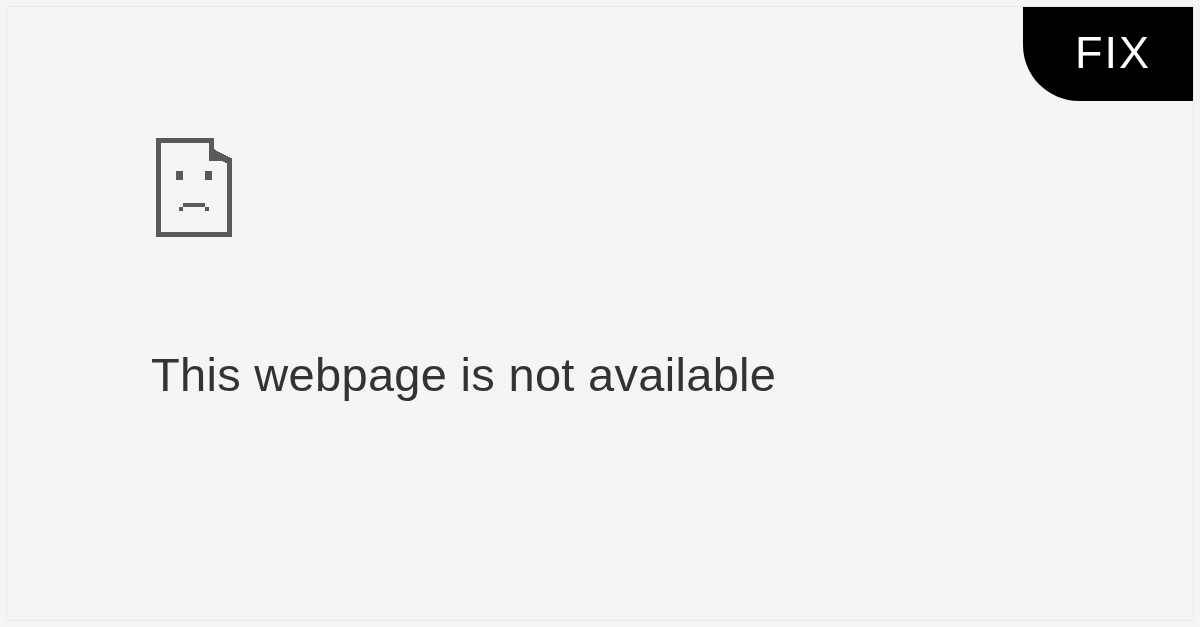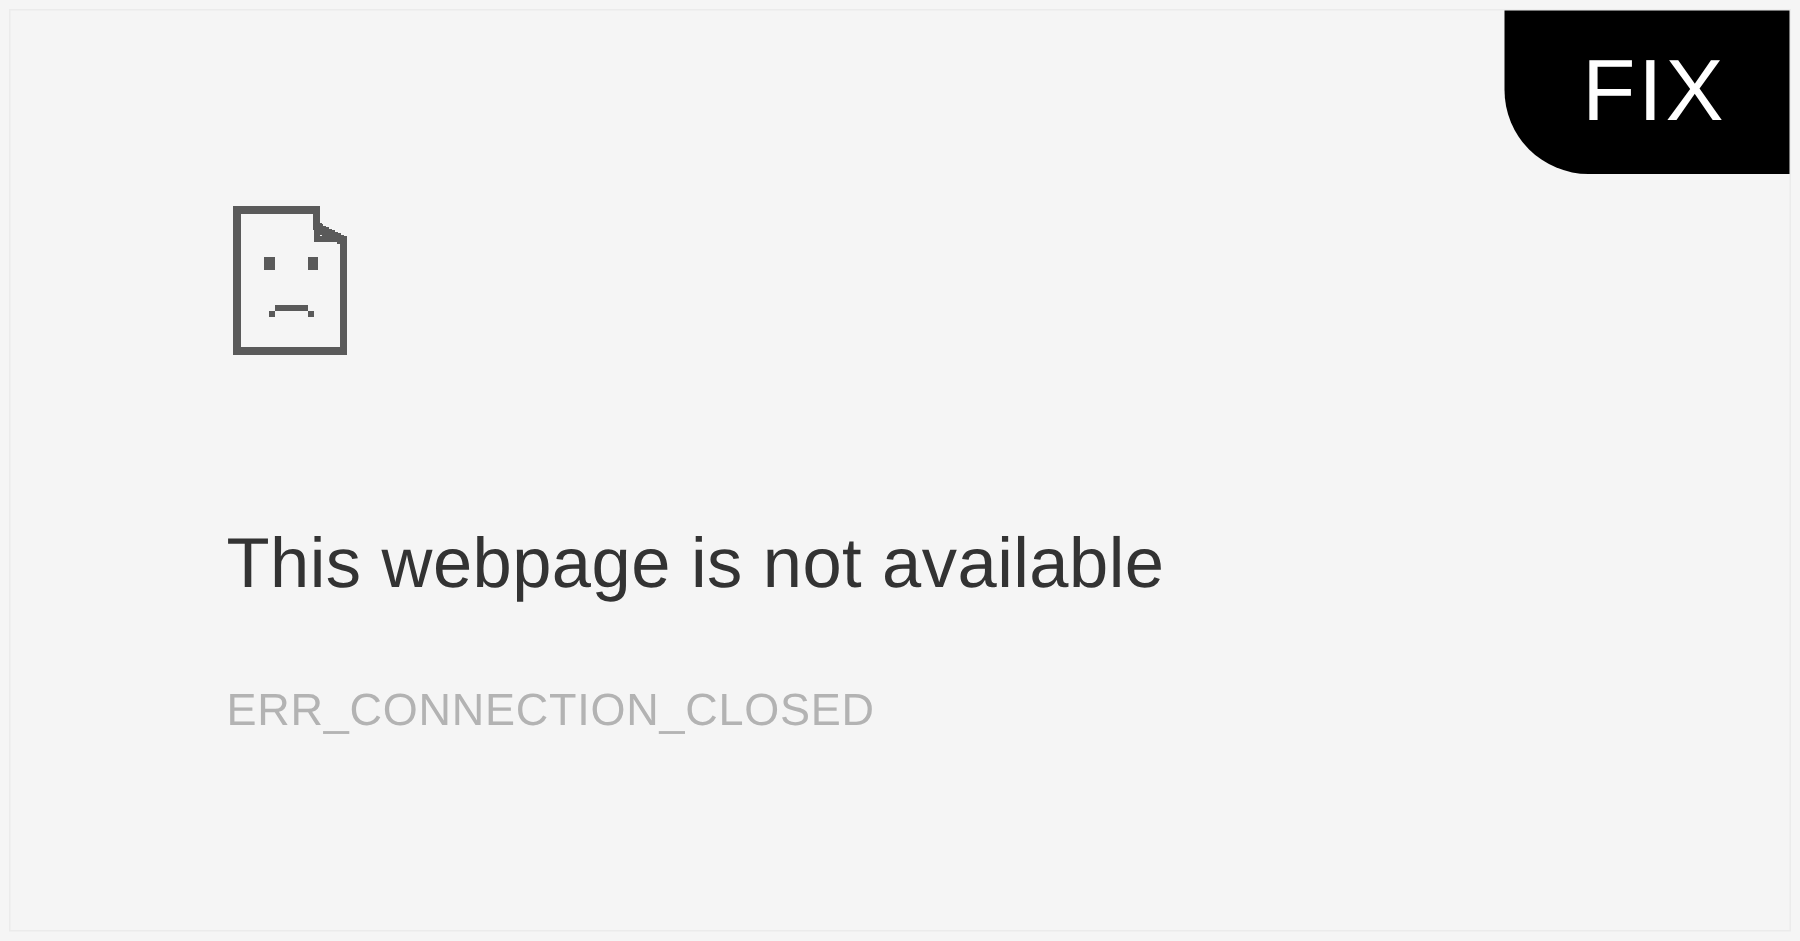--- a/index.html
+++ b/index.html
@@ -23,21 +23,21 @@
       bottom: 6px;
       background: #f5f5f5;
       border: 1px solid rgba(0,0,0,0.04);
     }
     .fix-badge {
       position: absolute;
       top: 0;
       right: 0;
       background: #000;
       color: #fff;
-      font-size: 58px;
+      font-size: 45px;
       font-weight: 400;
       letter-spacing: 2px;
       padding: 20px 42px 22px 52px;
       border-bottom-left-radius: 56px;
       font-family: Arial, sans-serif;
       z-index: 10;
     }
     .content {
       position: absolute;
       left: 144px;
@@ -88,17 +88,16 @@
         <rect x="50" y="34" width="7" height="9" fill="#5a5a5a"></rect>
 
         <rect x="24" y="70" width="4" height="4" fill="#5a5a5a"></rect>
         <rect x="28" y="66" width="22" height="4" fill="#5a5a5a"></rect>
         <rect x="50" y="70" width="4" height="4" fill="#5a5a5a"></rect>
       </svg>
     </div>
 
     <h1 class="error-heading">This webpage is not available</h1>
 
-    <div class="error-code">ERR_CONNECTION_CLOSED</div>
 
   </div>
 
 </div>
 
 </body></html>

